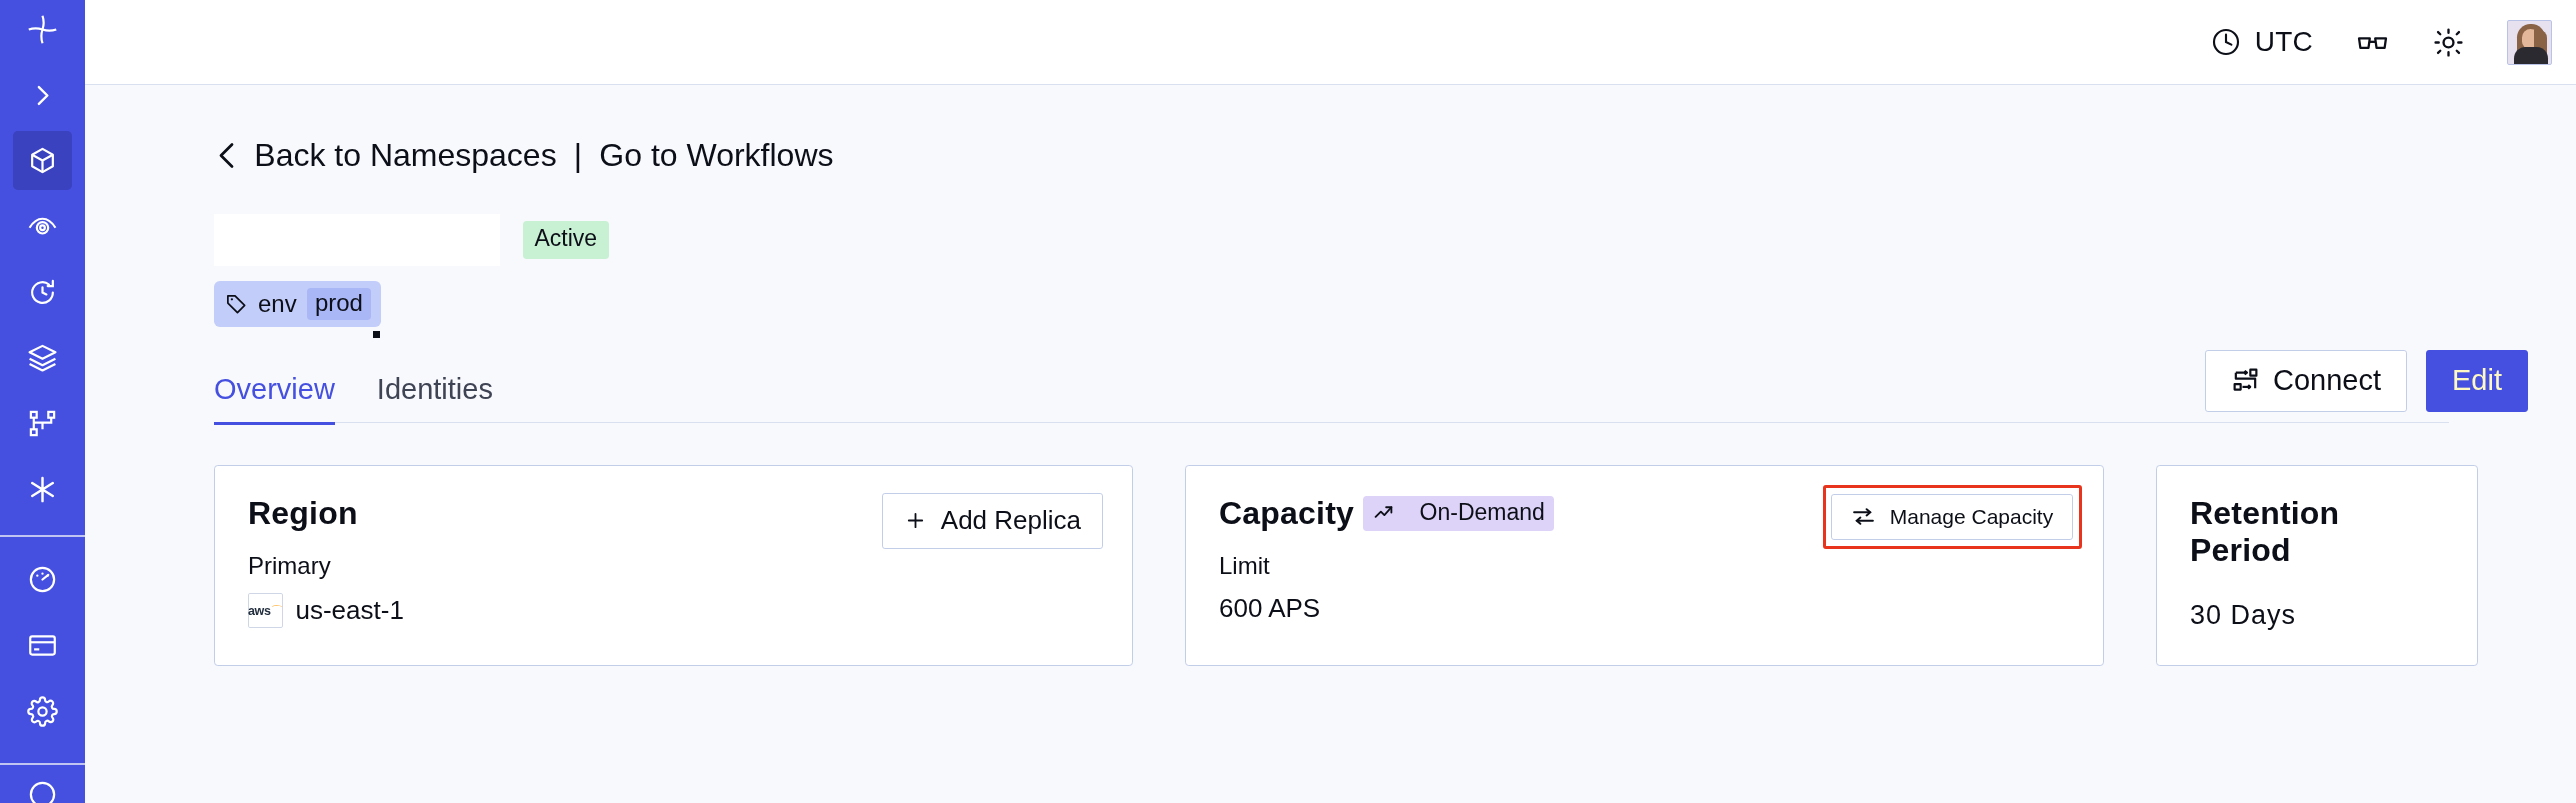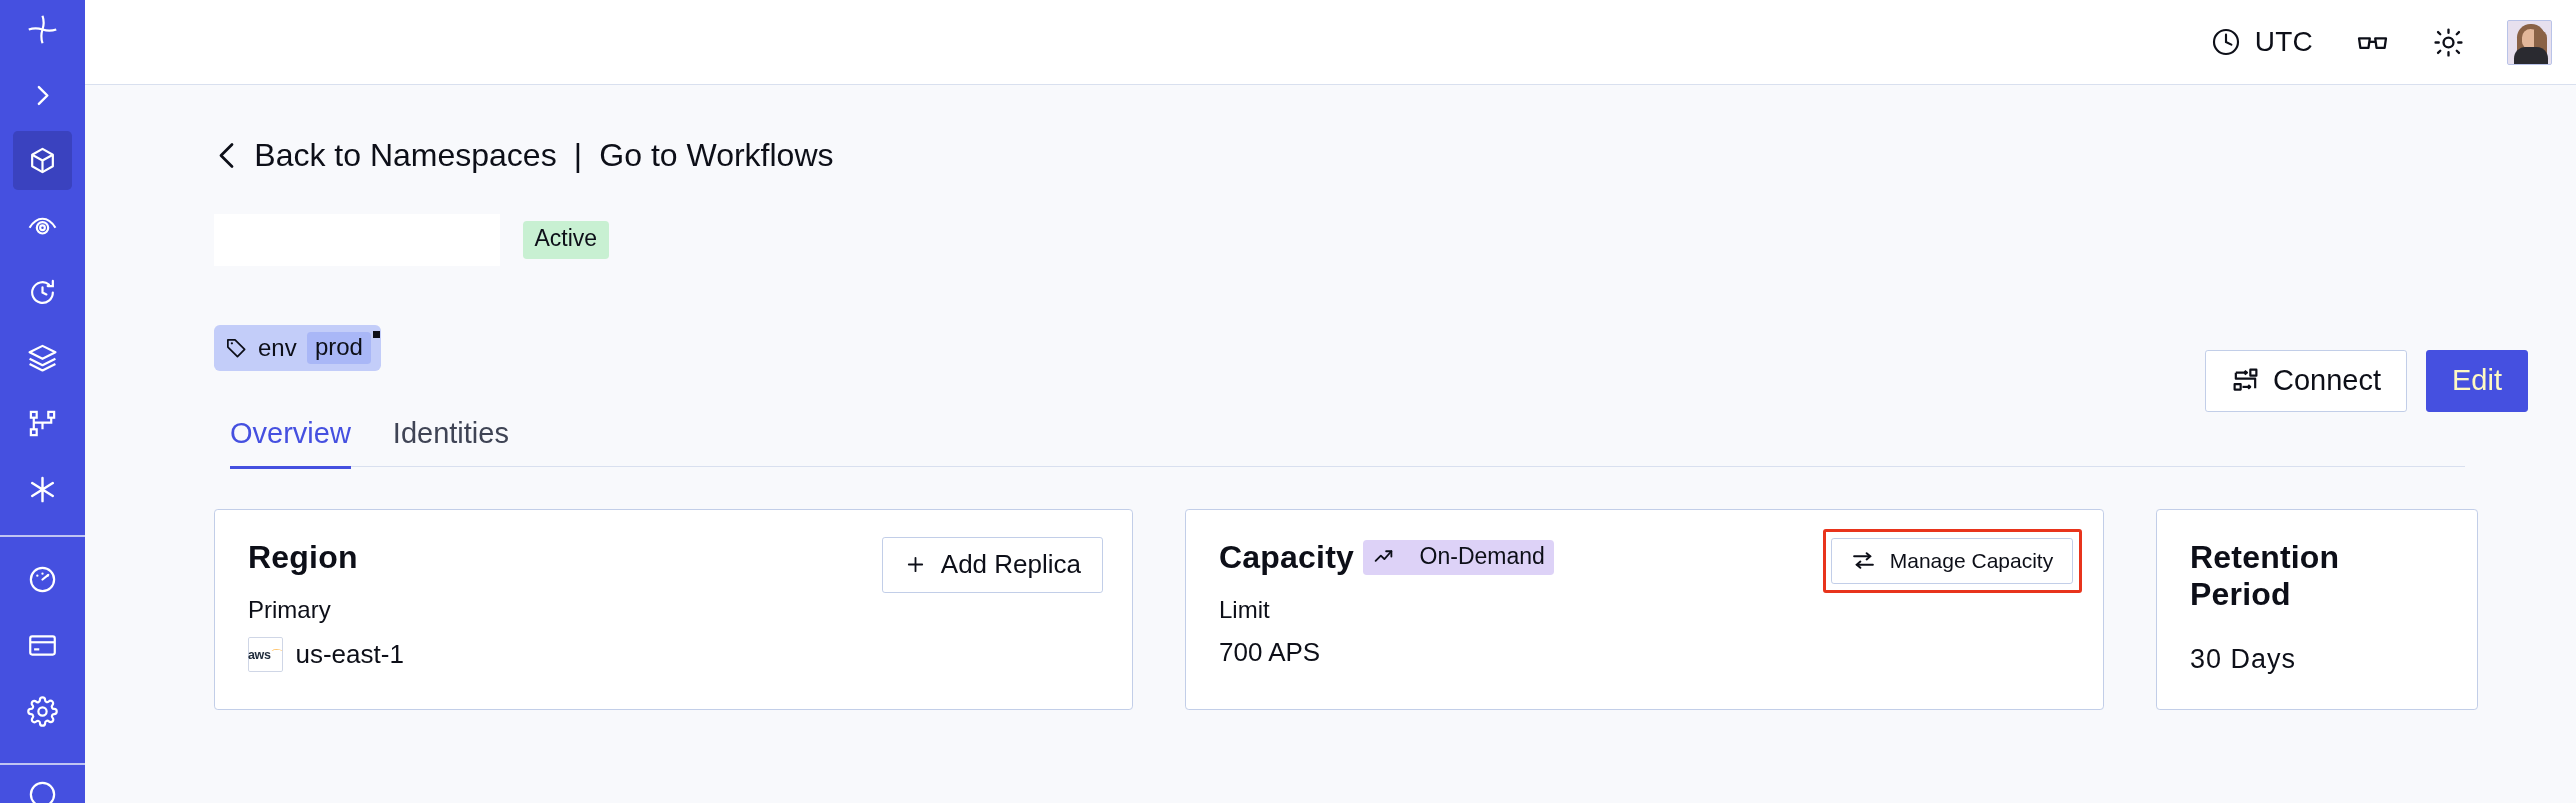--- a/index.html
+++ b/index.html
@@ -105,30 +105,29 @@
     margin-left: 23px;
     background: #c8f0d2; color:#0d0f18;
     font-size: 23px; padding: 3.8px 11.5px 5.8px 11.5px; border-radius: 3.8px;
     line-height: 1.2;
   }
 
   .tagrow { margin-top: 15.3px; display:flex; }
   .tag {
     display:flex; align-items:center; gap: 10.5px;
     background: #c3cdf9; border-radius: 5.8px;
-    padding: 6.7px 10.5px; font-size: 24px; color:#0d0f18;margin-top:44px;
+    padding: 6.7px 10.5px; font-size: 24px; color:#0d0f18;
   }
   .tag .tag-val { background:#a9b7f7; border-radius:3.8px; padding: 1px 7.7px 2.9px 7.7px; text-align: center; }
 
   .tabs {
     margin-top: 46px;
     display:flex; align-items:flex-end; gap: 42px;
     border-bottom: 1.9px solid #d9e0ef;
     width: 2235px;
-    margin-left: 16px;
   }
   .tab {
     font-size: 29px; color:#3f4455; padding-bottom: 16.3px;
     border-bottom: 3.8px solid transparent; margin-bottom: -2.9px;
   }
   .tab.active { color:#4550e0; border-bottom-color:#4550e0; }
 
   .cards { display:flex; gap: 52px; margin-top: 42px; }
   .card {
     background:#ffffff; border:1px solid #c2cee8; border-radius: 3.8px;
@@ -445,21 +444,21 @@
                   <path d="M3 8h15"></path>
                     <polyline points="15 5 18.5 8 15 11"></polyline>
                   <path d="M21 16H6"></path>
                     <polyline points="9 13 5.5 16 9 19"></polyline>
                 </svg>
               </span>
               <span>Manage Capacity</span>
             </button>
           </div>
           <div class="card-sub">Limit</div>
-          <div class="card-val">700 APS</div>
+          <div class="card-val">600 APS</div>
         </section>
 
         <section class="card retention">
           <div class="card-head">
             <div class="card-title">Retention Period</div>
           </div>
           <div class="card-val">30 Days</div>
         </section>
 
       </div>

